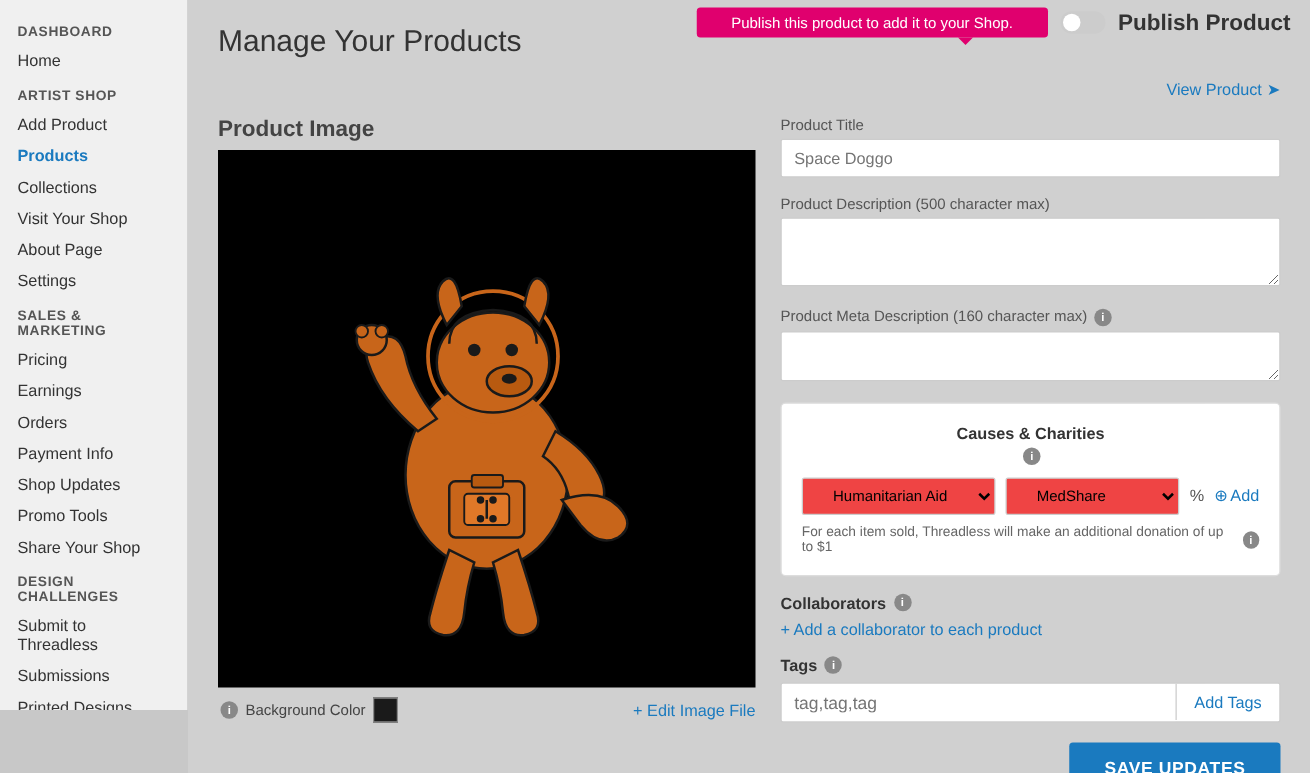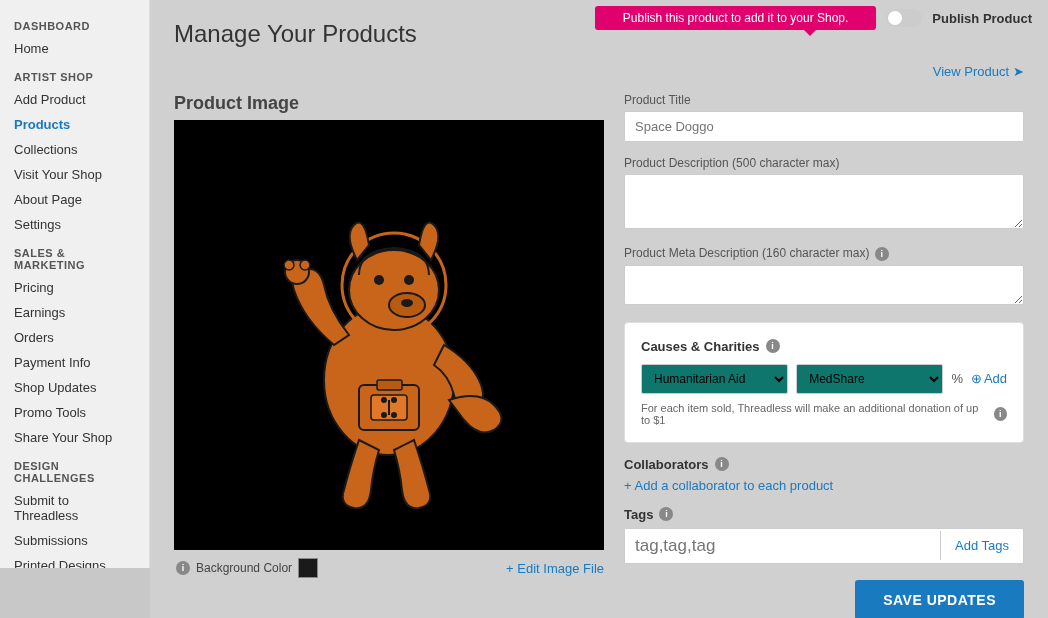--- a/index.html
+++ b/index.html
@@ -88,21 +88,21 @@
       position: absolute;
       width: 14px;
       height: 14px;
       background: white;
       border-radius: 50%;
       top: 2px;
       left: 2px;
       transition: left 0.2s;
     }
     .publish-product-label {
-      font-size: 13px;
+      font-size: 18px;
       font-weight: bold;
       color: #333;
     }
 
     
     .view-product-link {
       color: #1a7abf;
       font-size: 13px;
       text-decoration: none;
       cursor: pointer;
@@ -217,31 +217,32 @@
       margin-bottom: 14px;
     }
     .causes-card-title {
       font-size: 13px;
       font-weight: bold;
       color: #333;
       margin-bottom: 10px;
       display: flex;
       align-items: center;
       gap: 4px;
+      flex-direction: column;
     }
     .causes-row {
       display: flex;
       align-items: center;
       gap: 8px;
       margin-bottom: 8px;
     }
     .causes-select {
-      padding: 6px 8px;
+      padding: 6px 20px;
       border: 1px solid #ccc;
-      background: #0f766e;
+      background: #ef4444;
       font-size: 12px;
       border-radius: 2px;
       cursor: pointer;
     }
     .causes-select-wide {
       flex: 1;
     }
     .percent-symbol {
       font-size: 13px;
       color: #555;
@@ -299,21 +300,21 @@
       border: 1px solid #ccc;
       background: white;
       border-radius: 2px;
       overflow: hidden;
     }
     .tags-input {
       flex: 1;
       padding: 7px 10px;
       border: none;
       outline: none;
-      font-size: 17px;
+      font-size: 14px;
       color: #aaa;
     }
     .add-tags-btn {
       padding: 7px 14px;
       background: white;
       color: #1a7abf;
       font-size: 13px;
       cursor: pointer;
       border-left: 1px solid #ccc;
       white-space: nowrap;

